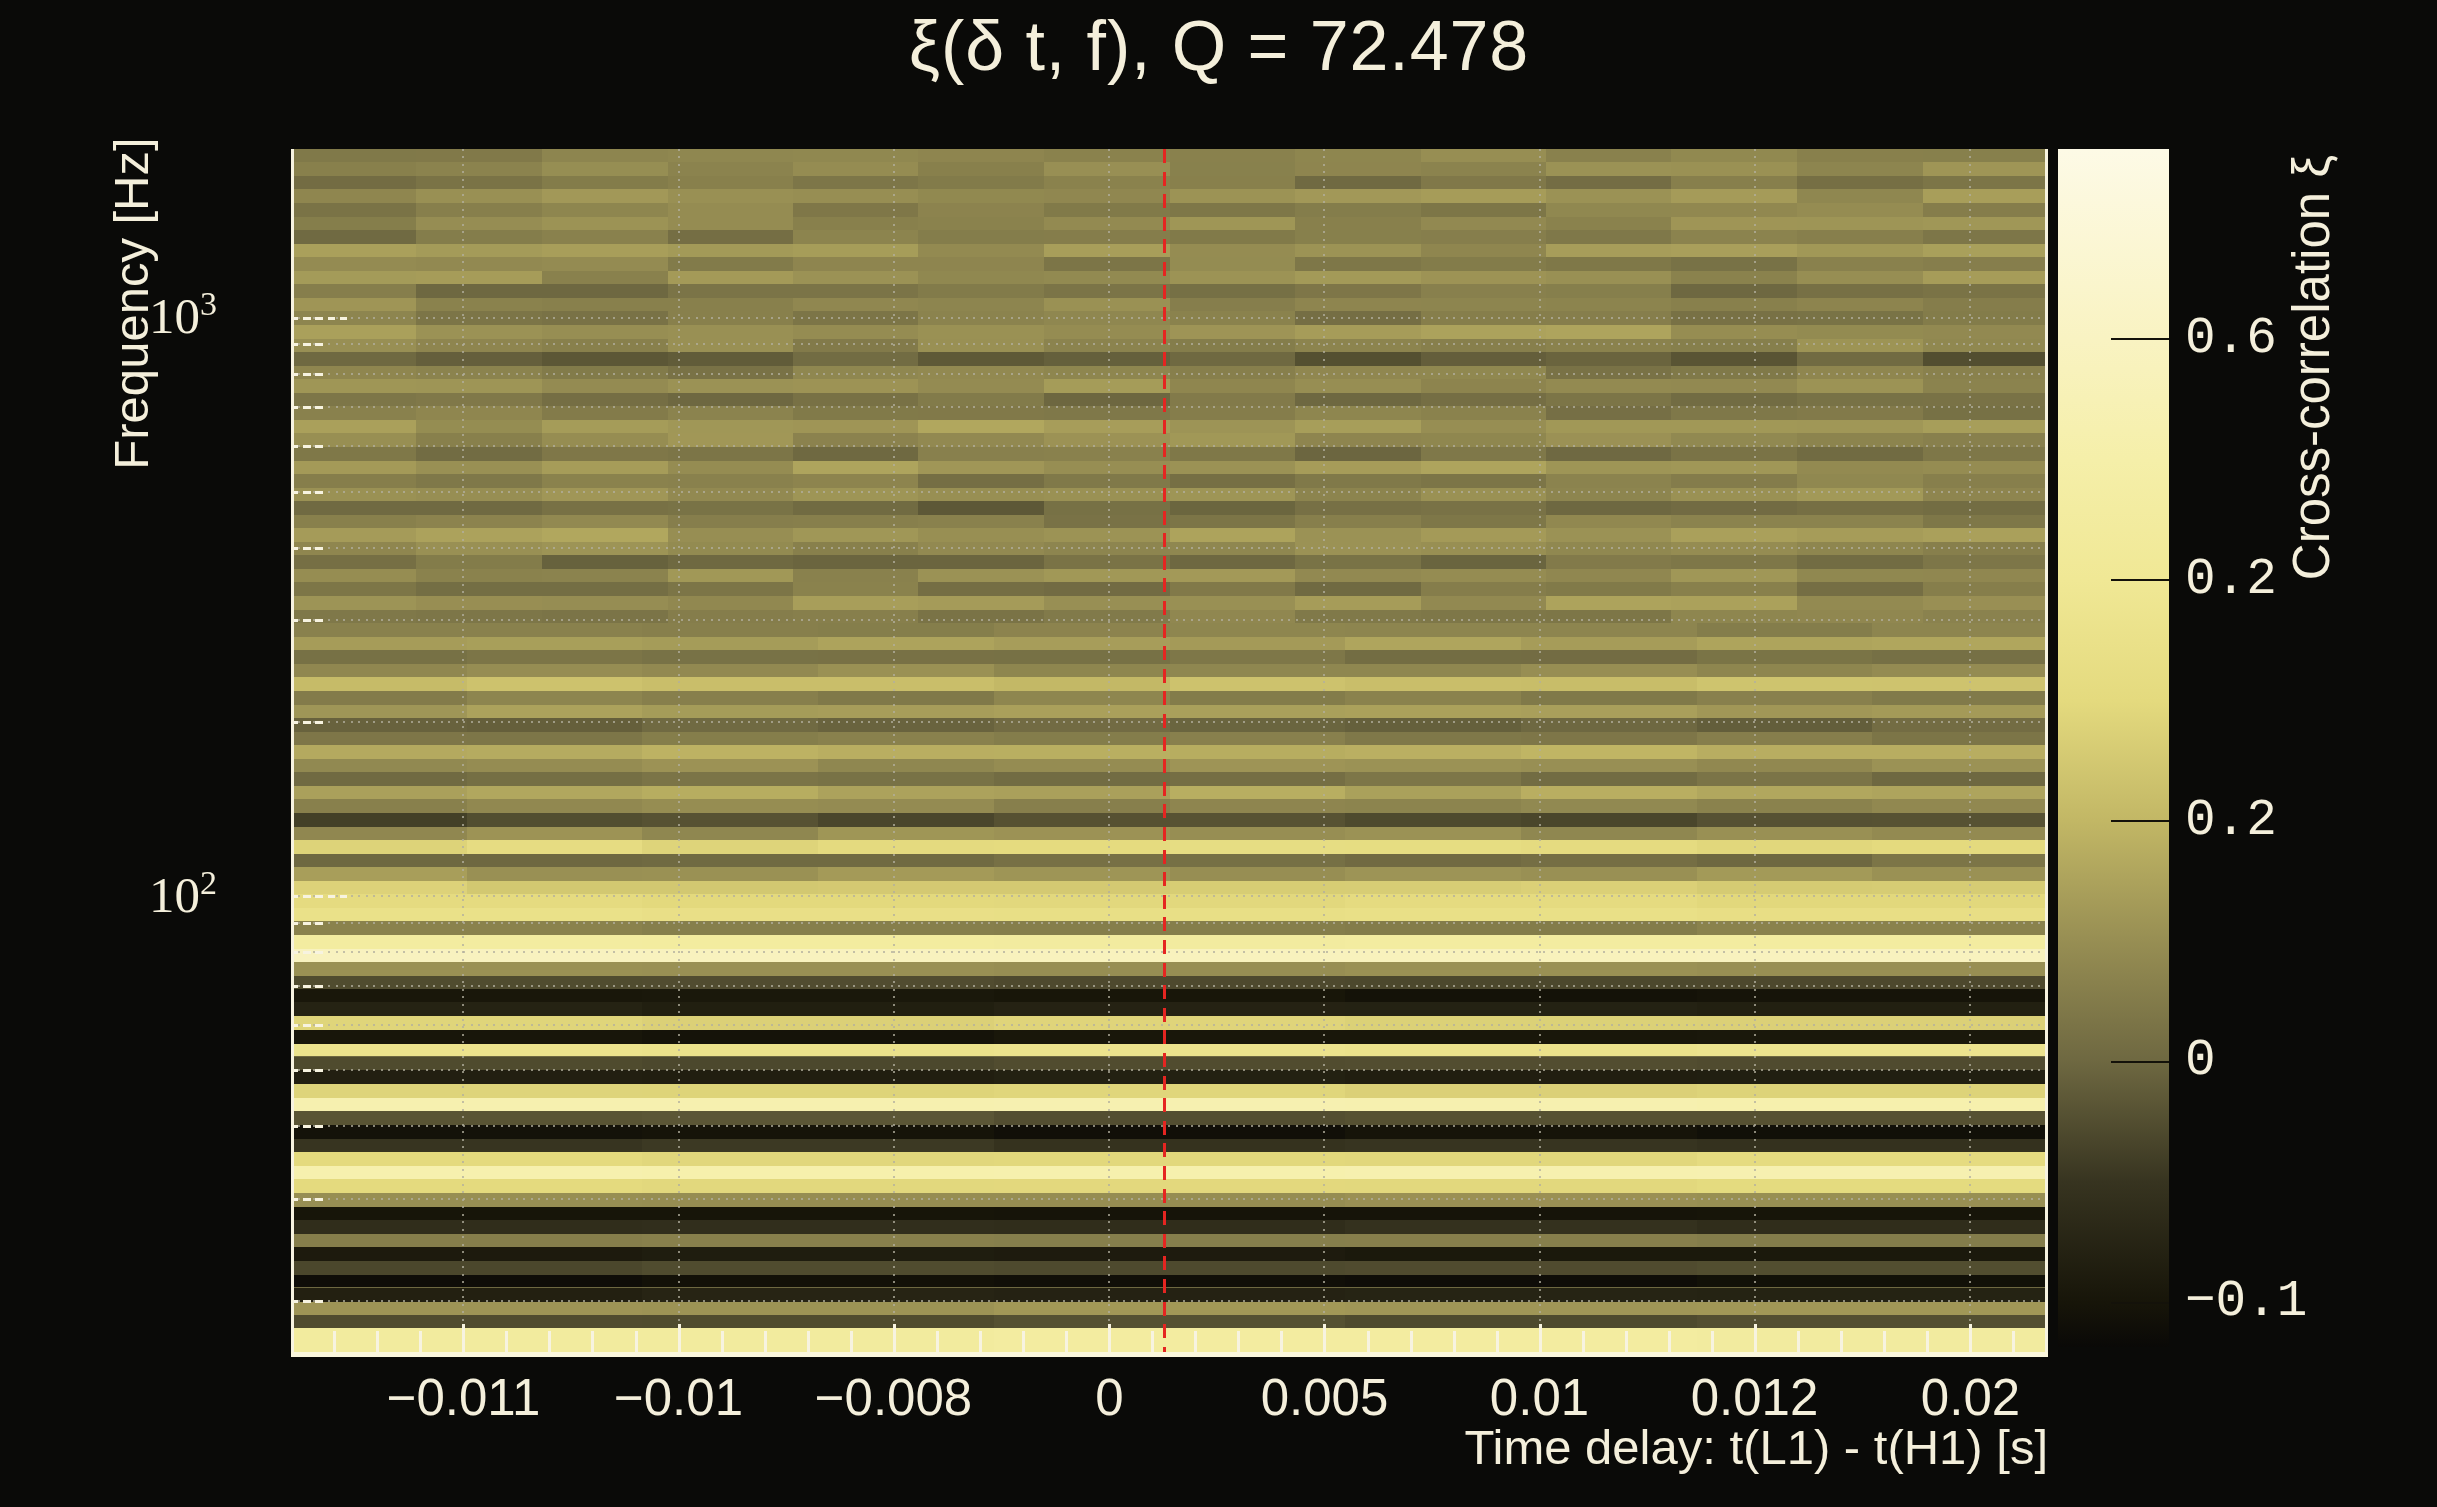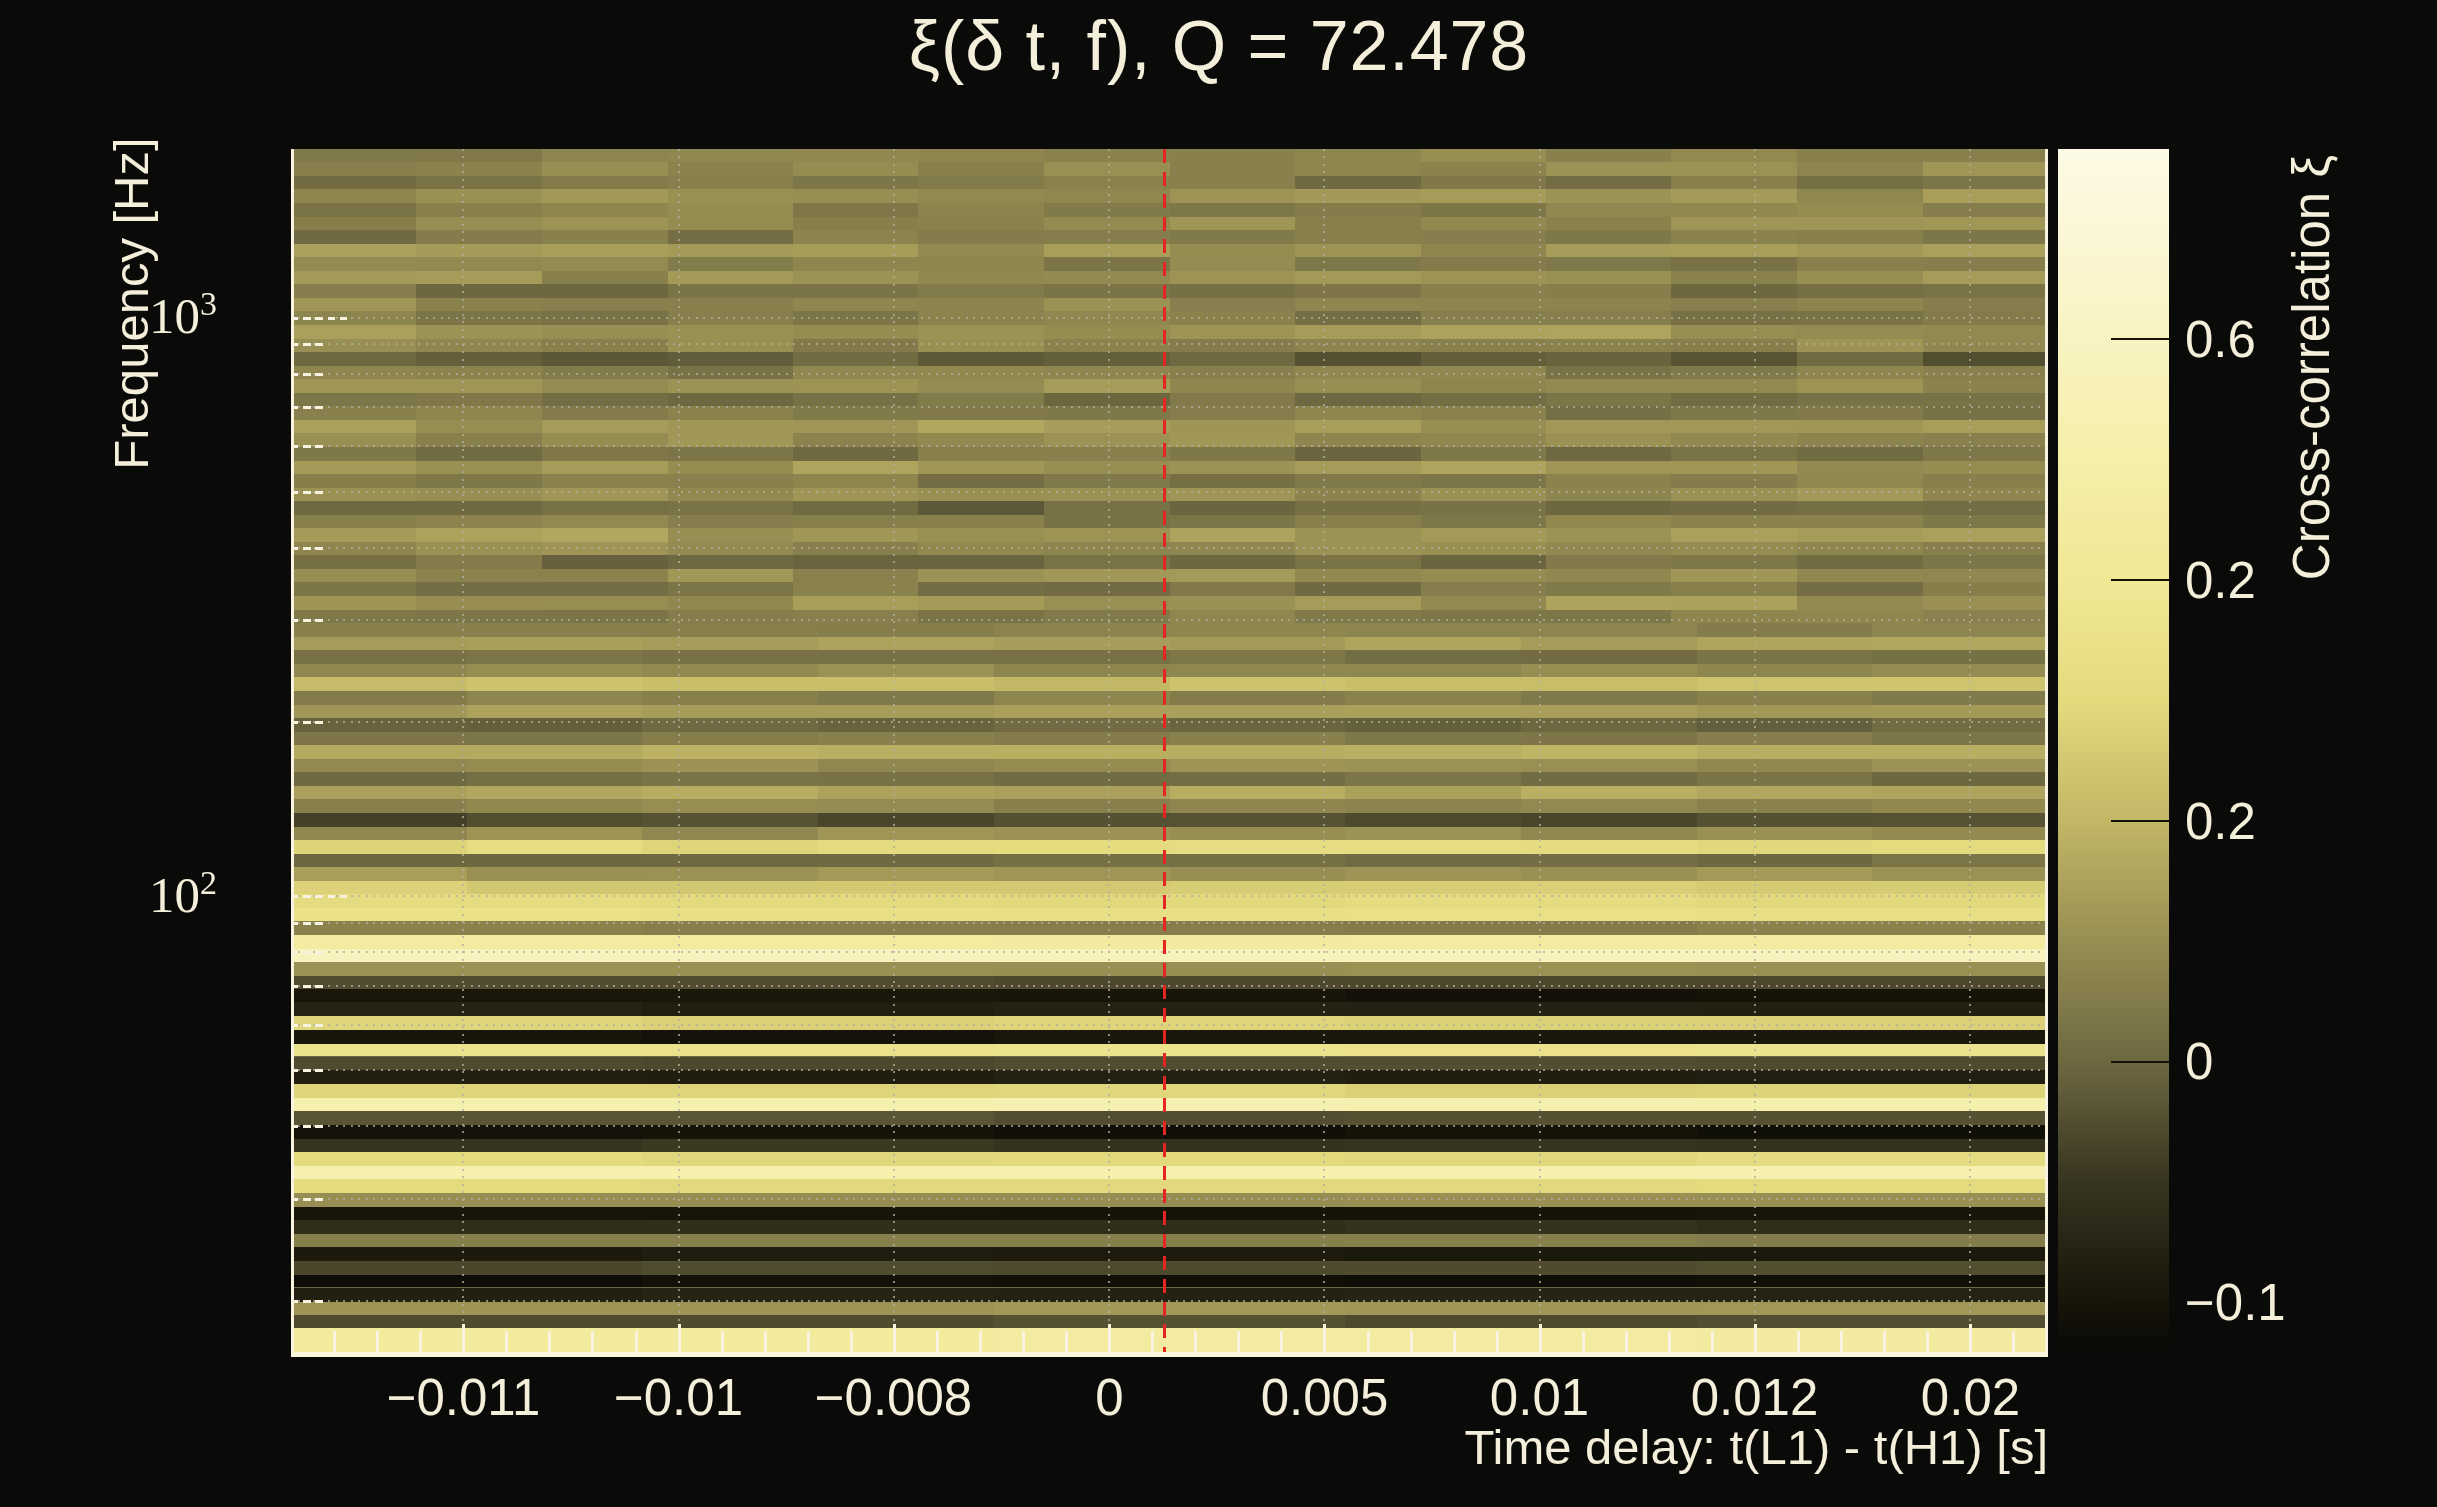--- a/index.html
+++ b/index.html
@@ -26,21 +26,21 @@
   .marker{position:absolute;top:0;width:2.8px;height:100%;z-index:7;}
   .frame{position:absolute;background:#f7f3e0;z-index:8;}
   #frame-l{left:0;top:0;width:2.8px;height:100%;}
   #frame-r{right:0;top:0;width:2.8px;height:100%;}
   #frame-b{left:0;bottom:0;width:100%;height:4.7px;background:#fbf7dd;}
   .xtl{position:absolute;width:207px;text-align:center;top:1368px;font-size:51px;}
   .ytl{position:absolute;left:85px;width:196px;text-align:center;font-size:51px;font-family:Liberation Serif, serif;}
   .ytl sup{font-size:34px;}
   #colorbar{position:absolute;left:2058px;top:149px;width:111px;height:1198px;}
   .cbtick{position:absolute;right:0;width:58px;height:1.9px;background:#14120a;}
-  .cbtl{position:absolute;left:2185px;font-size:51px;}
+  .cbtl{position:absolute;left:2185px;font-size:51px;font-family:Liberation Mono, monospace;}
 </style>
 </head>
 <body>
 
 <div class="title">ξ(δ t, f), Q = 72.478</div>
 <div class="axis-label" id="ylabel">Frequency [Hz]</div>
 <div class="axis-label" id="xlabel">Time delay: t(L1) - t(H1) [s]</div>
 <div class="axis-label" id="cblabel">Cross-correlation ξ</div>
 
 <div id="plot">

